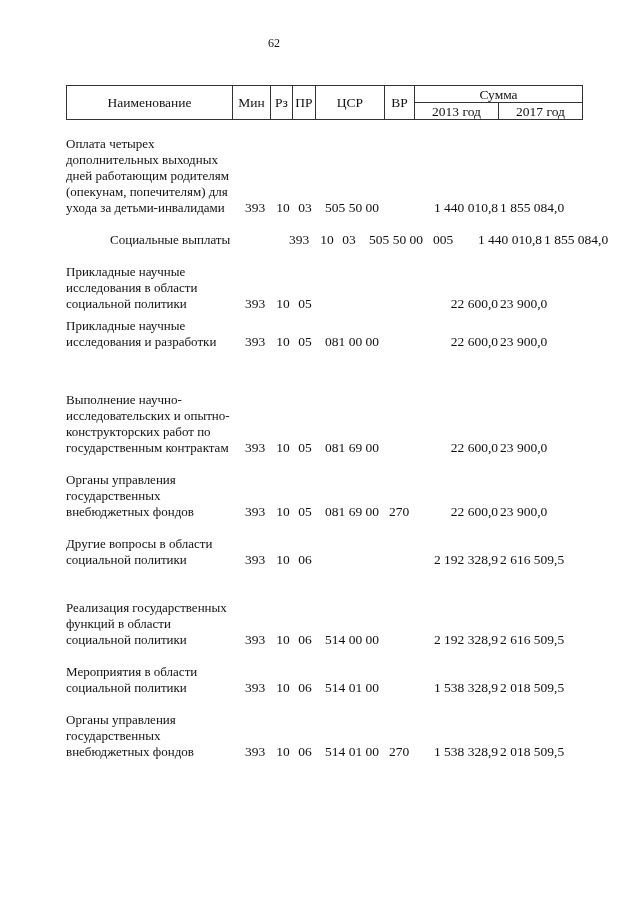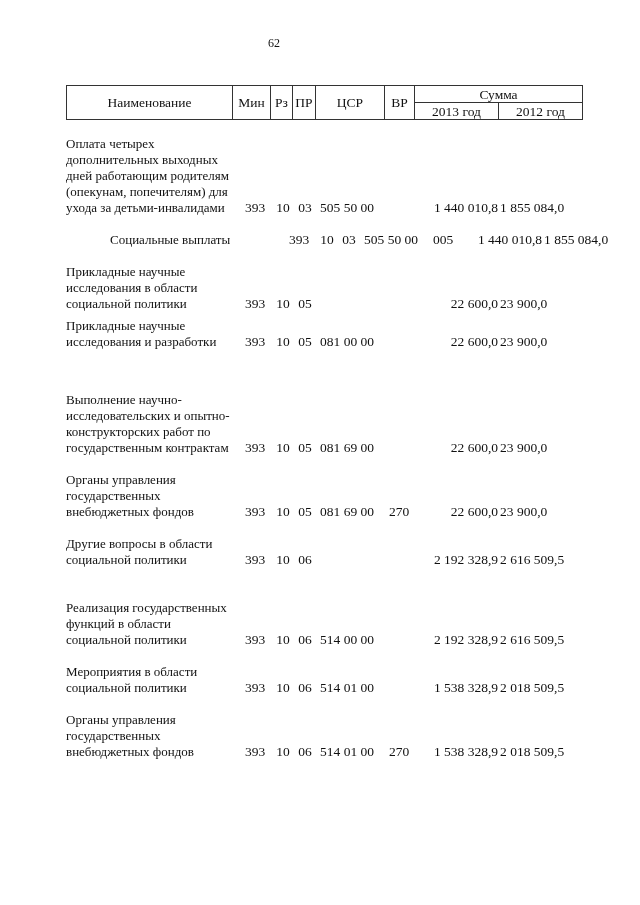--- a/index.html
+++ b/index.html
@@ -27,21 +27,21 @@
     position: absolute; left: 0; bottom: 0; width: 170px;
     line-height: 16px; font-size: 13px;
   }
   .row .cell {
     position: absolute; bottom: 0; line-height: 16px; font-size: 13.5px;
     white-space: nowrap;
   }
   .c-min { left: 174px; width: 30px; text-align: center; }
   .c-rz { left: 206px; width: 22px; text-align: center; }
   .c-pr { left: 228px; width: 22px; text-align: center; }
-  .c-csr { left: 254px; width: 64px; text-align: left; }
+  .c-csr { left: 254px; width: 64px; text-align: center; }
   .c-vr { left: 320px; width: 26px; text-align: center; }
   .c-s2012 { left: 348px; width: 84px; text-align: right; }
   .c-s2013 { left: 434px; width: 80px; text-align: left; }
 </style>
 </head>
 <body>
 
 <div class="page-num">62</div>
 
 <table class="hdr">
@@ -60,21 +60,21 @@
     <td rowspan="2" style="height:33px">Наименование</td>
     <td rowspan="2">Мин</td>
     <td rowspan="2">Рз</td>
     <td rowspan="2">ПР</td>
     <td rowspan="2">ЦСР</td>
     <td rowspan="2">ВР</td>
     <td colspan="2">Сумма</td>
   </tr>
   <tr style="height:16px">
     <td>2013 год</td>
-    <td>2012 год</td>
+    <td>2017 год</td>
   </tr>
 </tbody>
   </table>
 
 <div class="rows">
   <div class="row" style="top:0; height:98px;">
     <div class="name">Оплата четырех дополнительных выходных дней работающим родителям (опекунам, попечителям) для ухода за детьми-инвалидами</div>
     <div class="cell c-min">393</div>
     <div class="cell c-rz">10</div>
     <div class="cell c-pr">03</div>

